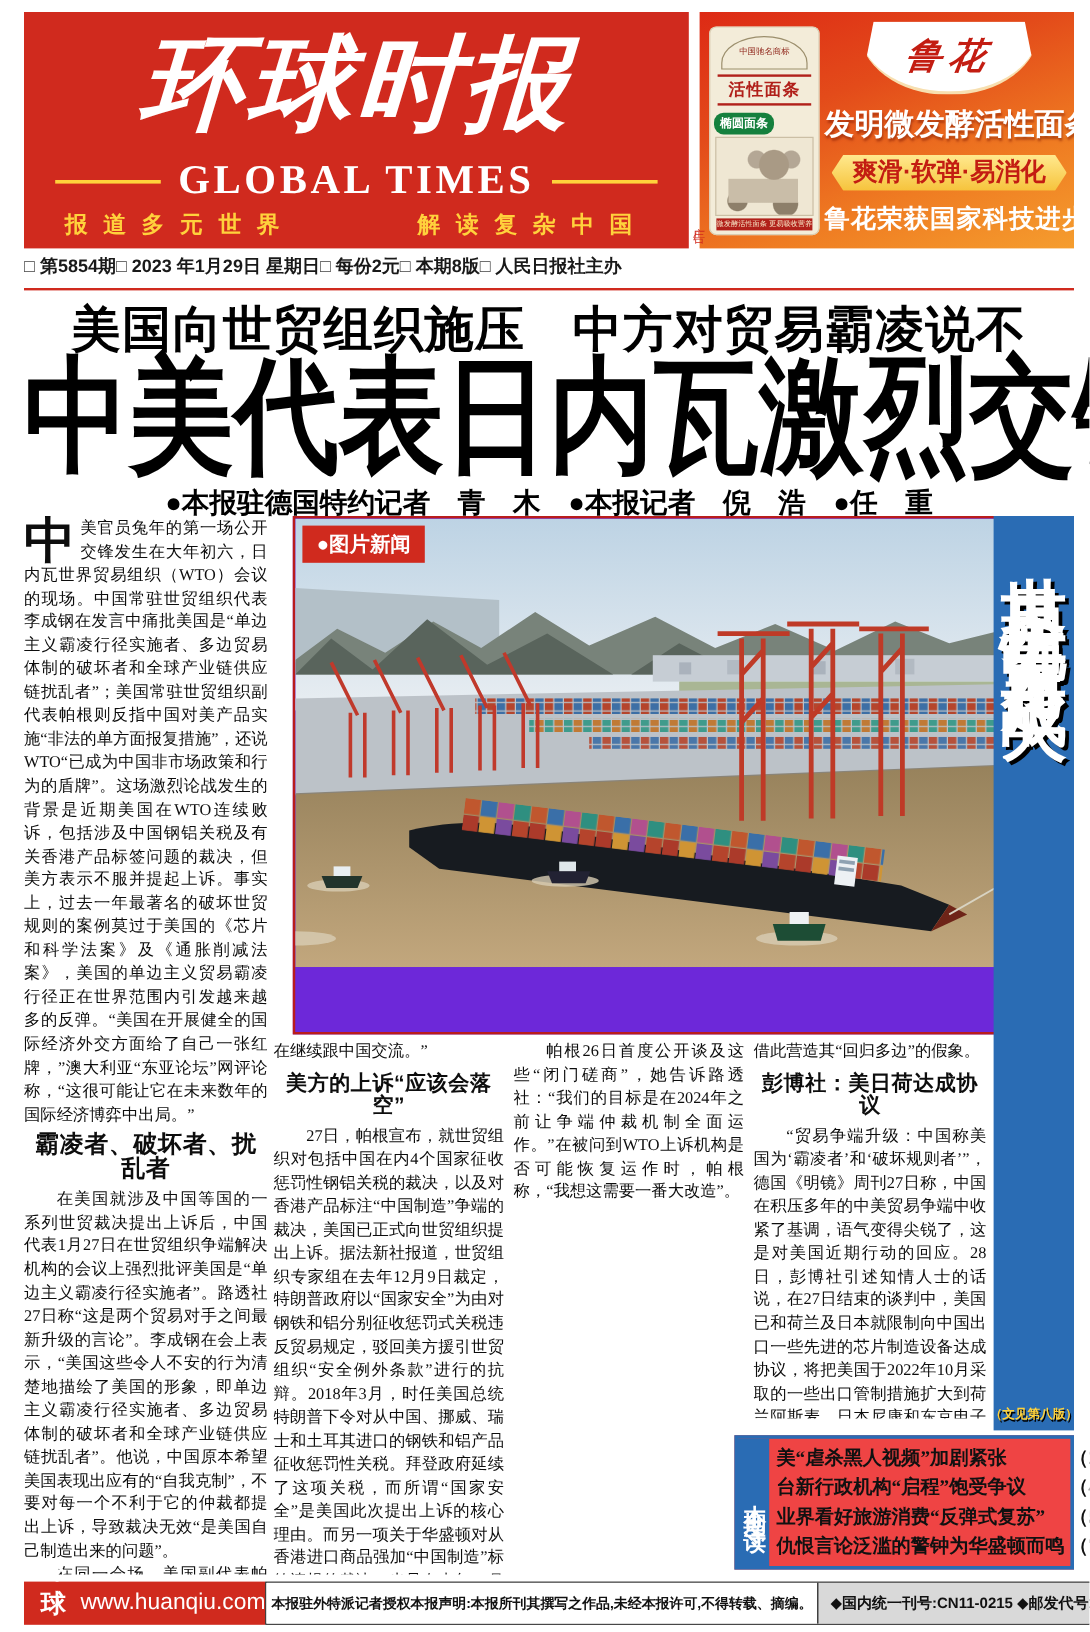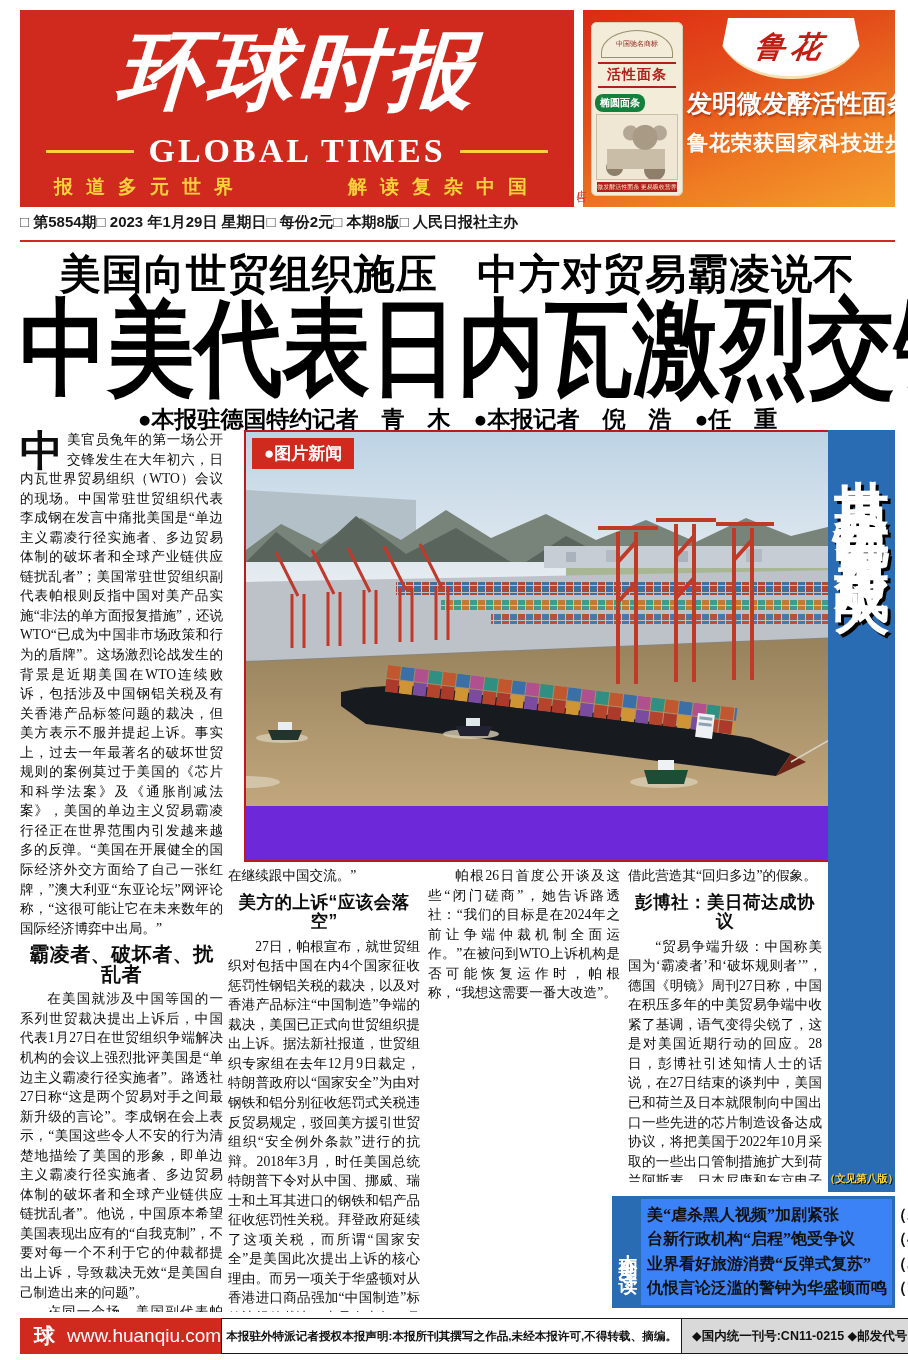--- a/index.html
+++ b/index.html
@@ -108,21 +108,21 @@
   .side-strip{position:absolute;left:828px;top:430px;width:67px;height:762px;background:var(--blue);
       display:flex;flex-direction:column;align-items:center;justify-content:space-between;
       padding:6px 0 6px;box-sizing:border-box;}
   .side-vert{writing-mode:vertical-rl;color:#fff;font-weight:900;font-size:55px;line-height:67px;
       letter-spacing:11px;text-shadow:3px 3px 0 #000;font-family:"Liberation Sans",sans-serif;}
   .side-note{color:var(--yellow);font-weight:700;font-size:10.5px;white-space:nowrap;
       text-shadow:1px 1px 0 #000;}
 
   
   .digest{position:absolute;left:612px;top:1196px;width:283px;height:112px;border:3px solid var(--blue);
-      background:#3b82f6;display:flex;box-sizing:border-box;}
+      background:#ef4444;display:flex;box-sizing:border-box;}
   .digest-label{width:32px;background:var(--blue);color:#fff;display:flex;align-items:center;justify-content:center;}
   .digest-label span{writing-mode:vertical-rl;font-size:19px;font-weight:700;letter-spacing:7px;}
   .digest-items{flex:1;display:flex;flex-direction:column;justify-content:space-evenly;padding:2px 6px;}
   .digest-row{display:flex;justify-content:space-between;align-items:baseline;
       font-family:"Liberation Serif",serif;font-weight:700;font-size:16px;white-space:nowrap;}
   .digest-row .pg{margin-left:4px;}
 
   
   .footer{position:absolute;left:20px;top:1318px;width:875px;height:36px;display:flex;}
   .footer-site{width:336px;background:var(--red);color:#fff;display:flex;align-items:center;
@@ -160,20 +160,21 @@
       <span class="pk-badge">椭圆面条</span>
       <div class="pk-art"></div>
       <div class="pk-band">微发酵活性面条 更易吸收营养</div>
       <div class="pk-weight">净含量 600g</div>
     </div>
     <div class="ad-right">
       <div class="ad-fan">
         <span>鲁花</span>
       </div>
       <div class="ad-headline">发明微发酵活性面条</div>
+      <div class="ad-banner">爽滑·软弹·易消化</div>
       <div class="ad-footer">鲁花荣获国家科技进步奖</div>
     </div>
   </div>
   <div class="ad-vert">广告</div>
 
   <div class="dateline">
     <span>第5854期</span>
     <span>2023 年1月29日 星期日</span>
     <span>每份2元</span>
     <span>本期8版</span>

